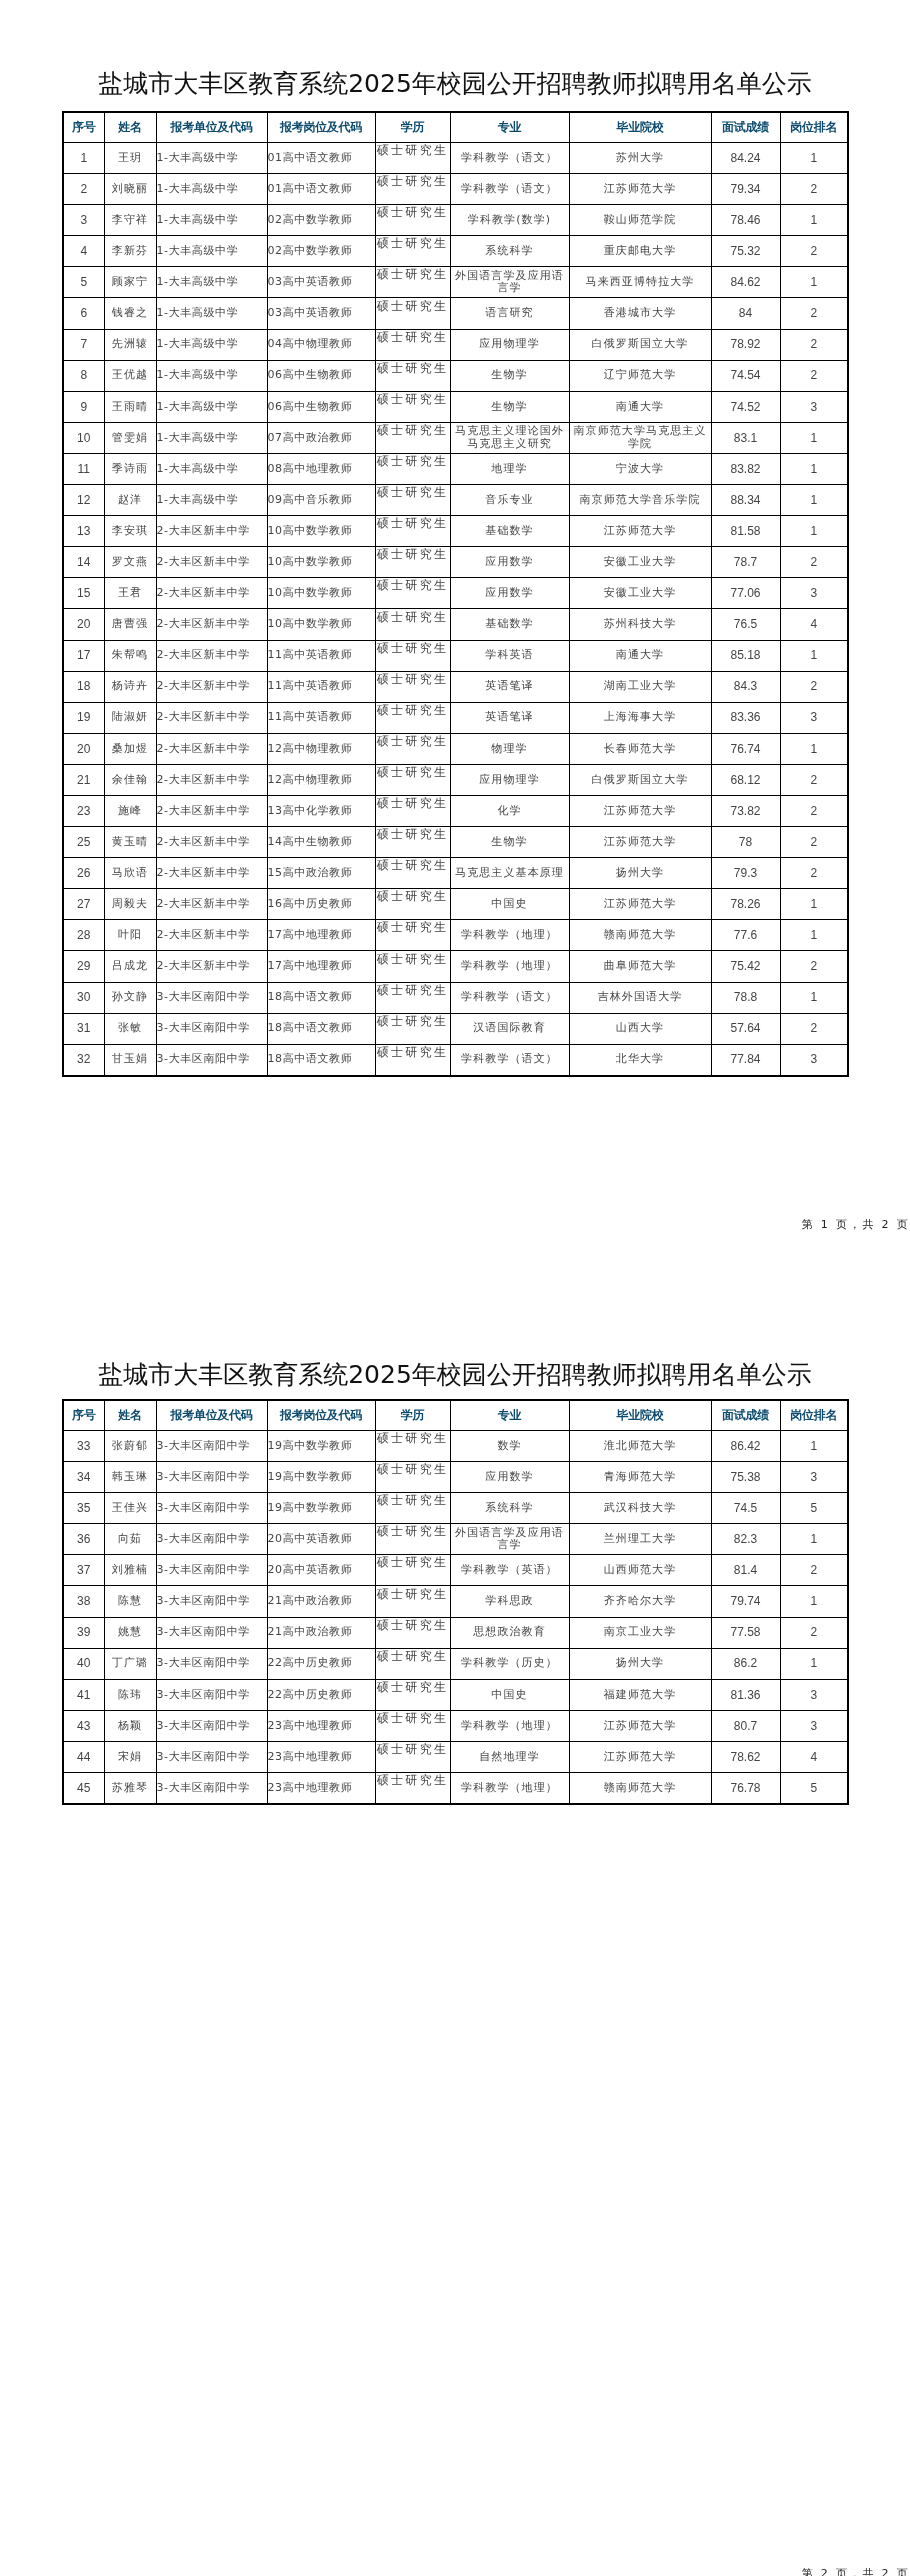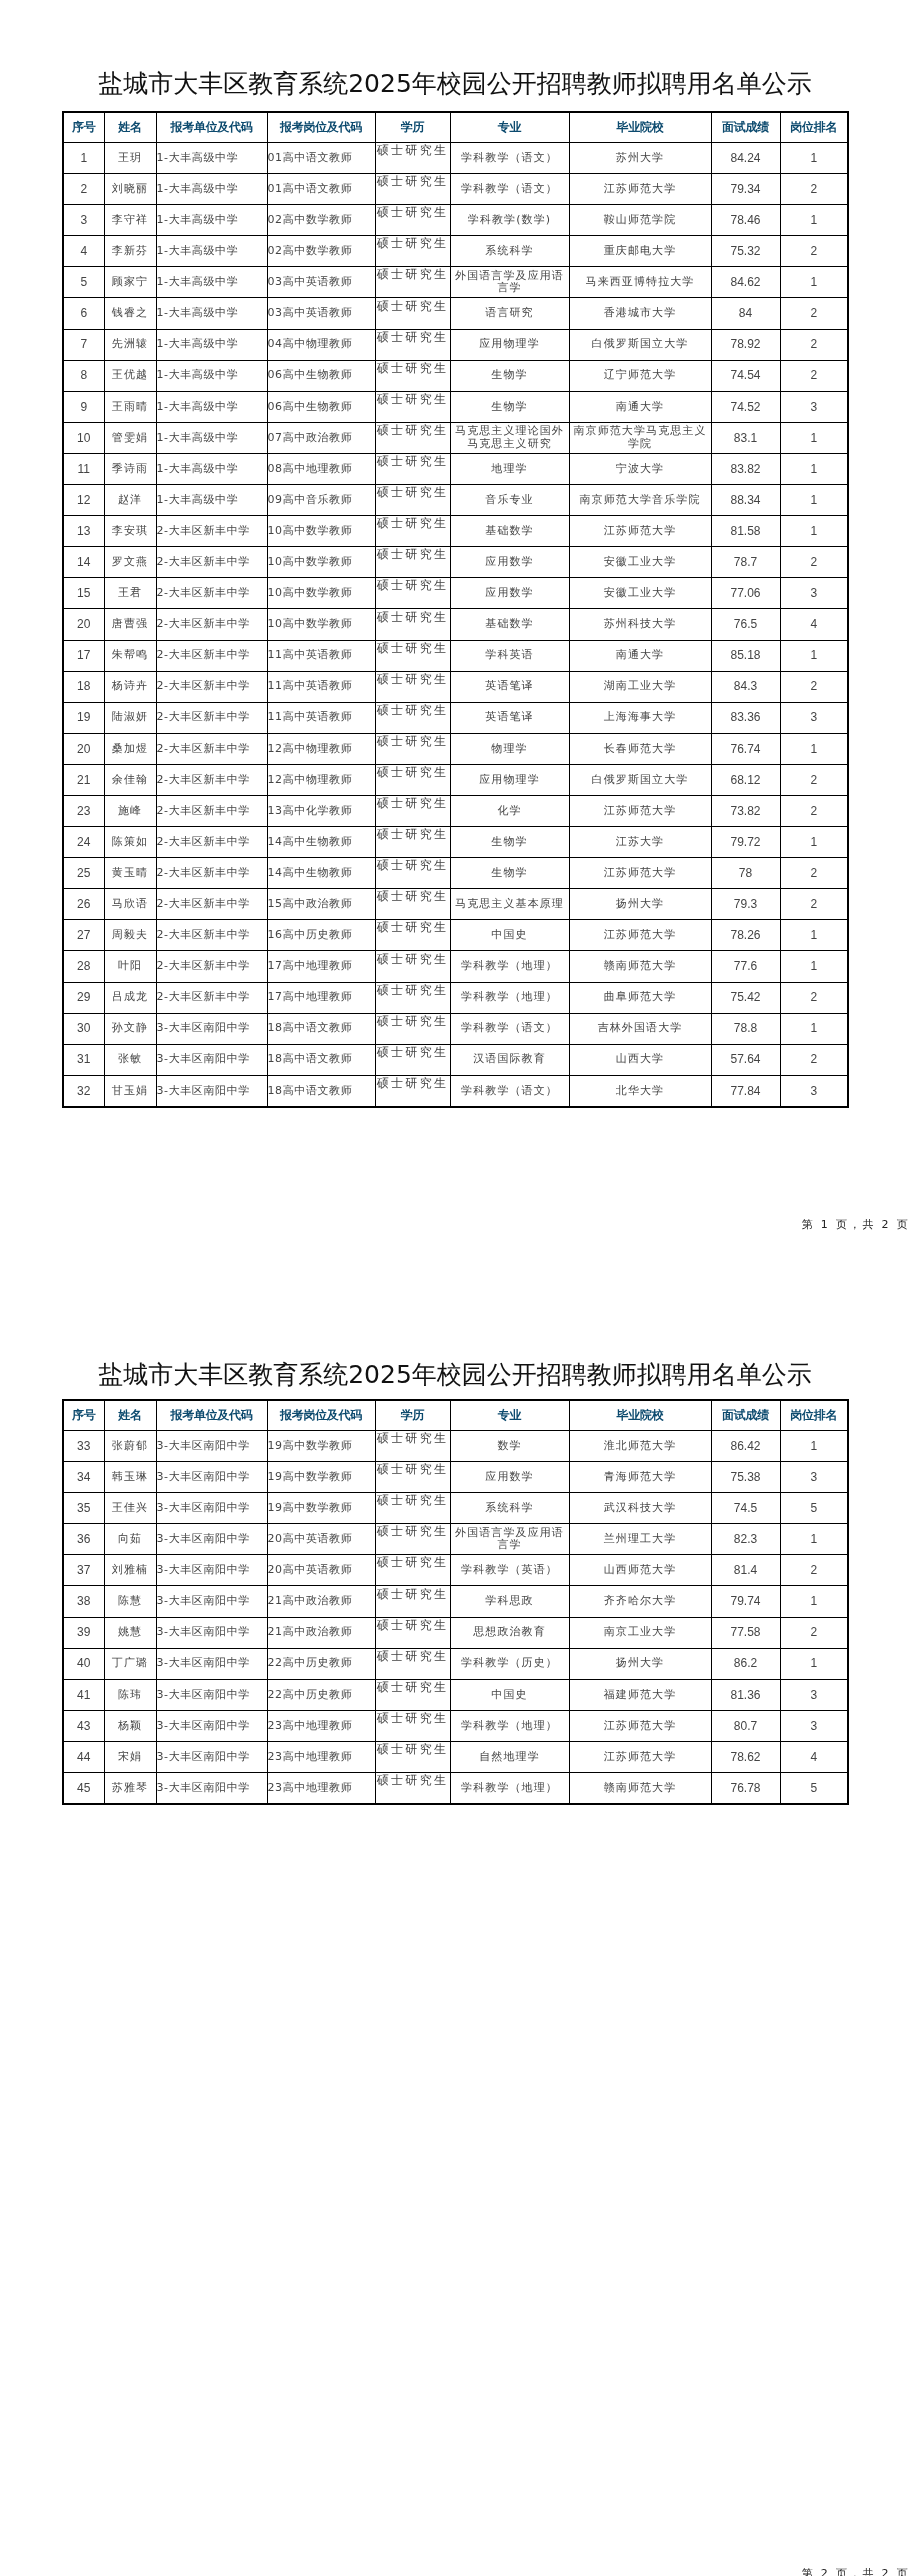--- a/index.html
+++ b/index.html
@@ -364,31 +364,20 @@
         <tr>
           <td class="num">23</td>
           <td>施峰</td>
           <td class="tight">2-大丰区新丰中学</td>
           <td class="tight">13高中化学教师</td>
           <td class="edu">硕士研究生</td>
           <td class="major">化学</td>
           <td class="school">江苏师范大学</td>
           <td class="num">73.82</td>
           <td class="num">2</td>
-        </tr>
-        <tr>
-          <td class="num">24</td>
-          <td>陈策如</td>
-          <td class="tight">2-大丰区新丰中学</td>
-          <td class="tight">14高中生物教师</td>
-          <td class="edu">硕士研究生</td>
-          <td class="major">生物学</td>
-          <td class="school">江苏大学</td>
-          <td class="num">79.72</td>
-          <td class="num">1</td>
         </tr>
         <tr>
           <td class="num">25</td>
           <td>黄玉晴</td>
           <td class="tight">2-大丰区新丰中学</td>
           <td class="tight">14高中生物教师</td>
           <td class="edu">硕士研究生</td>
           <td class="major">生物学</td>
           <td class="school">江苏师范大学</td>
           <td class="num">78</td>

